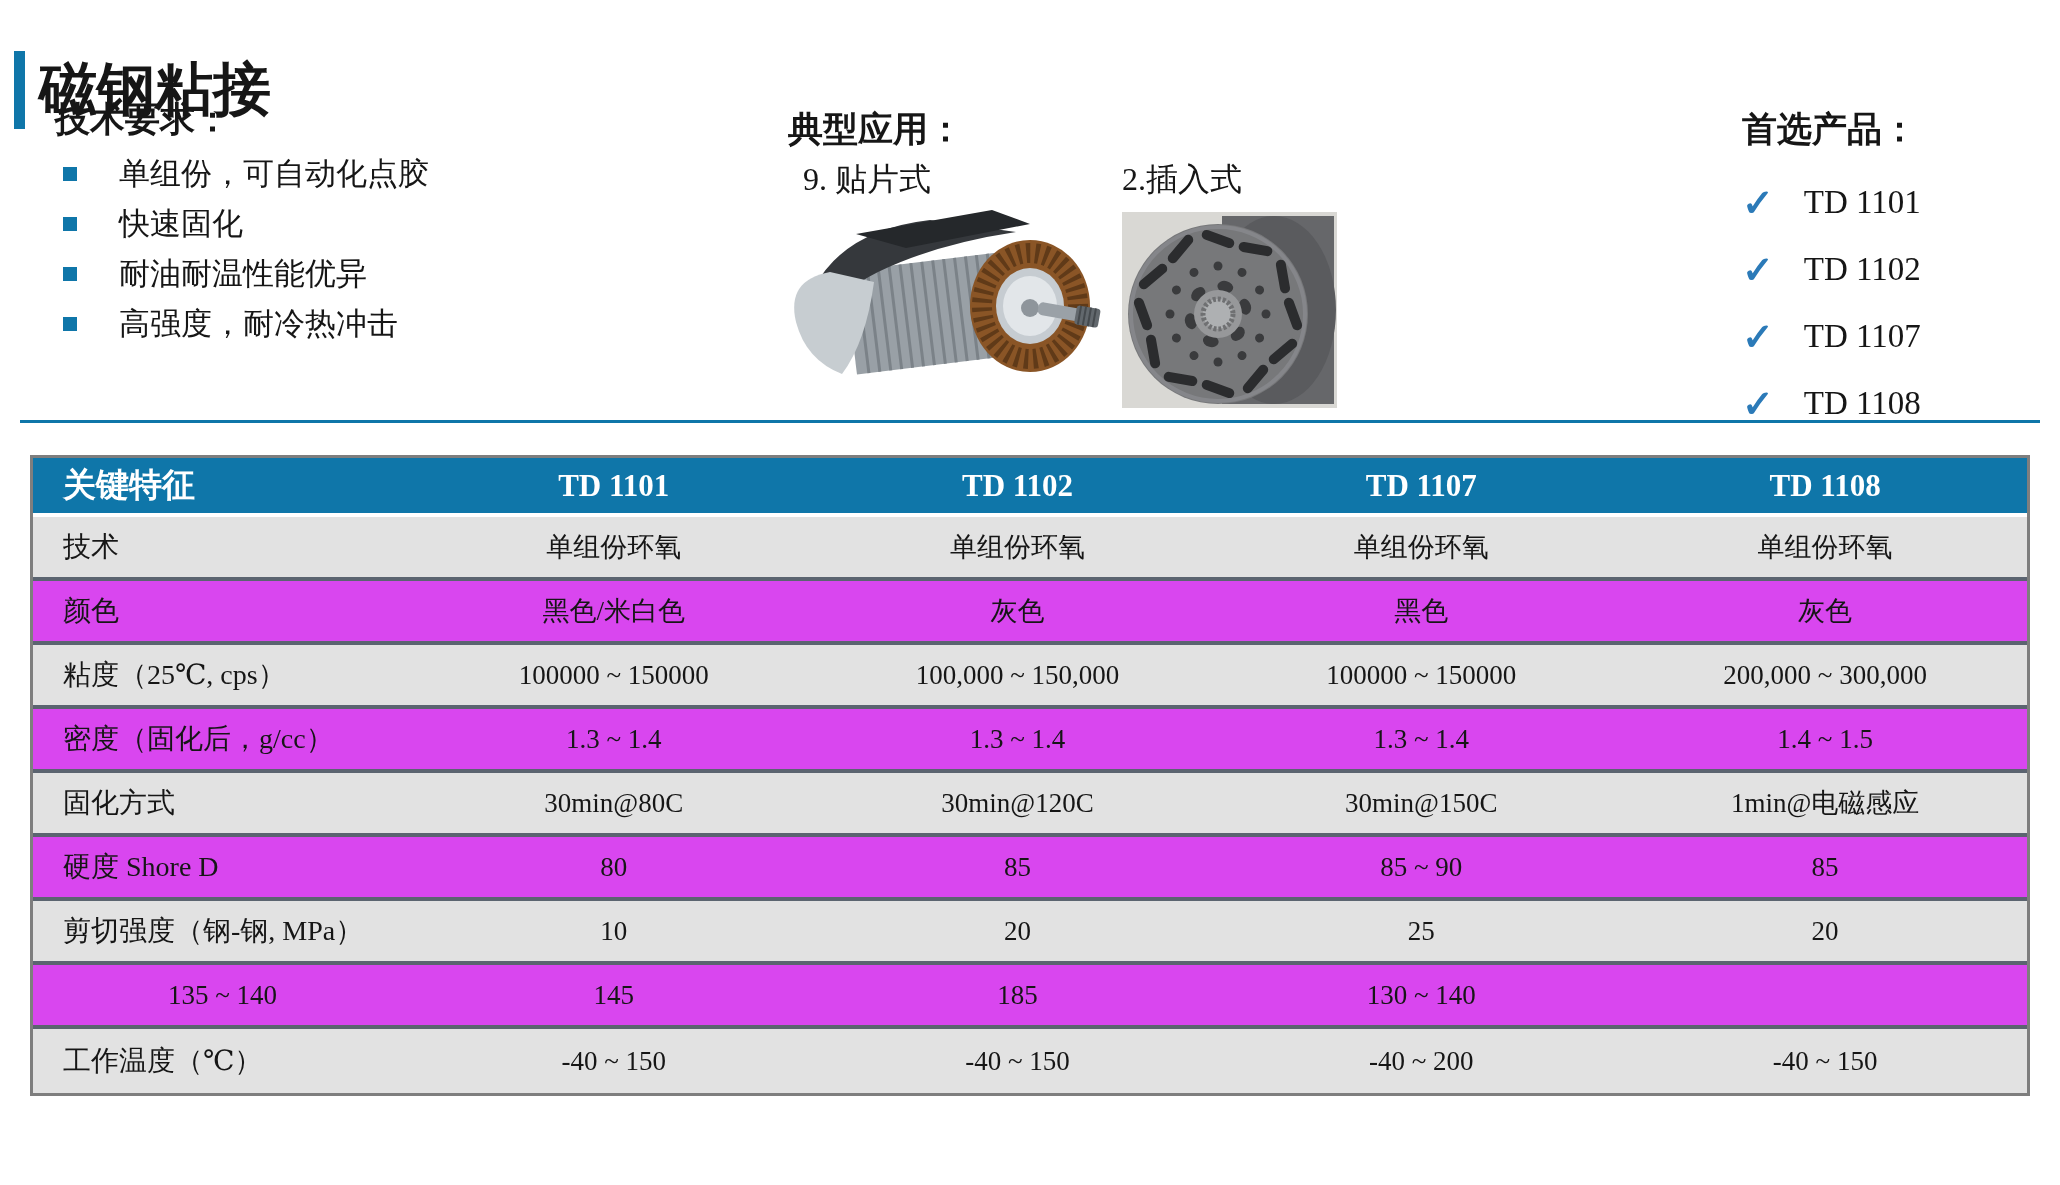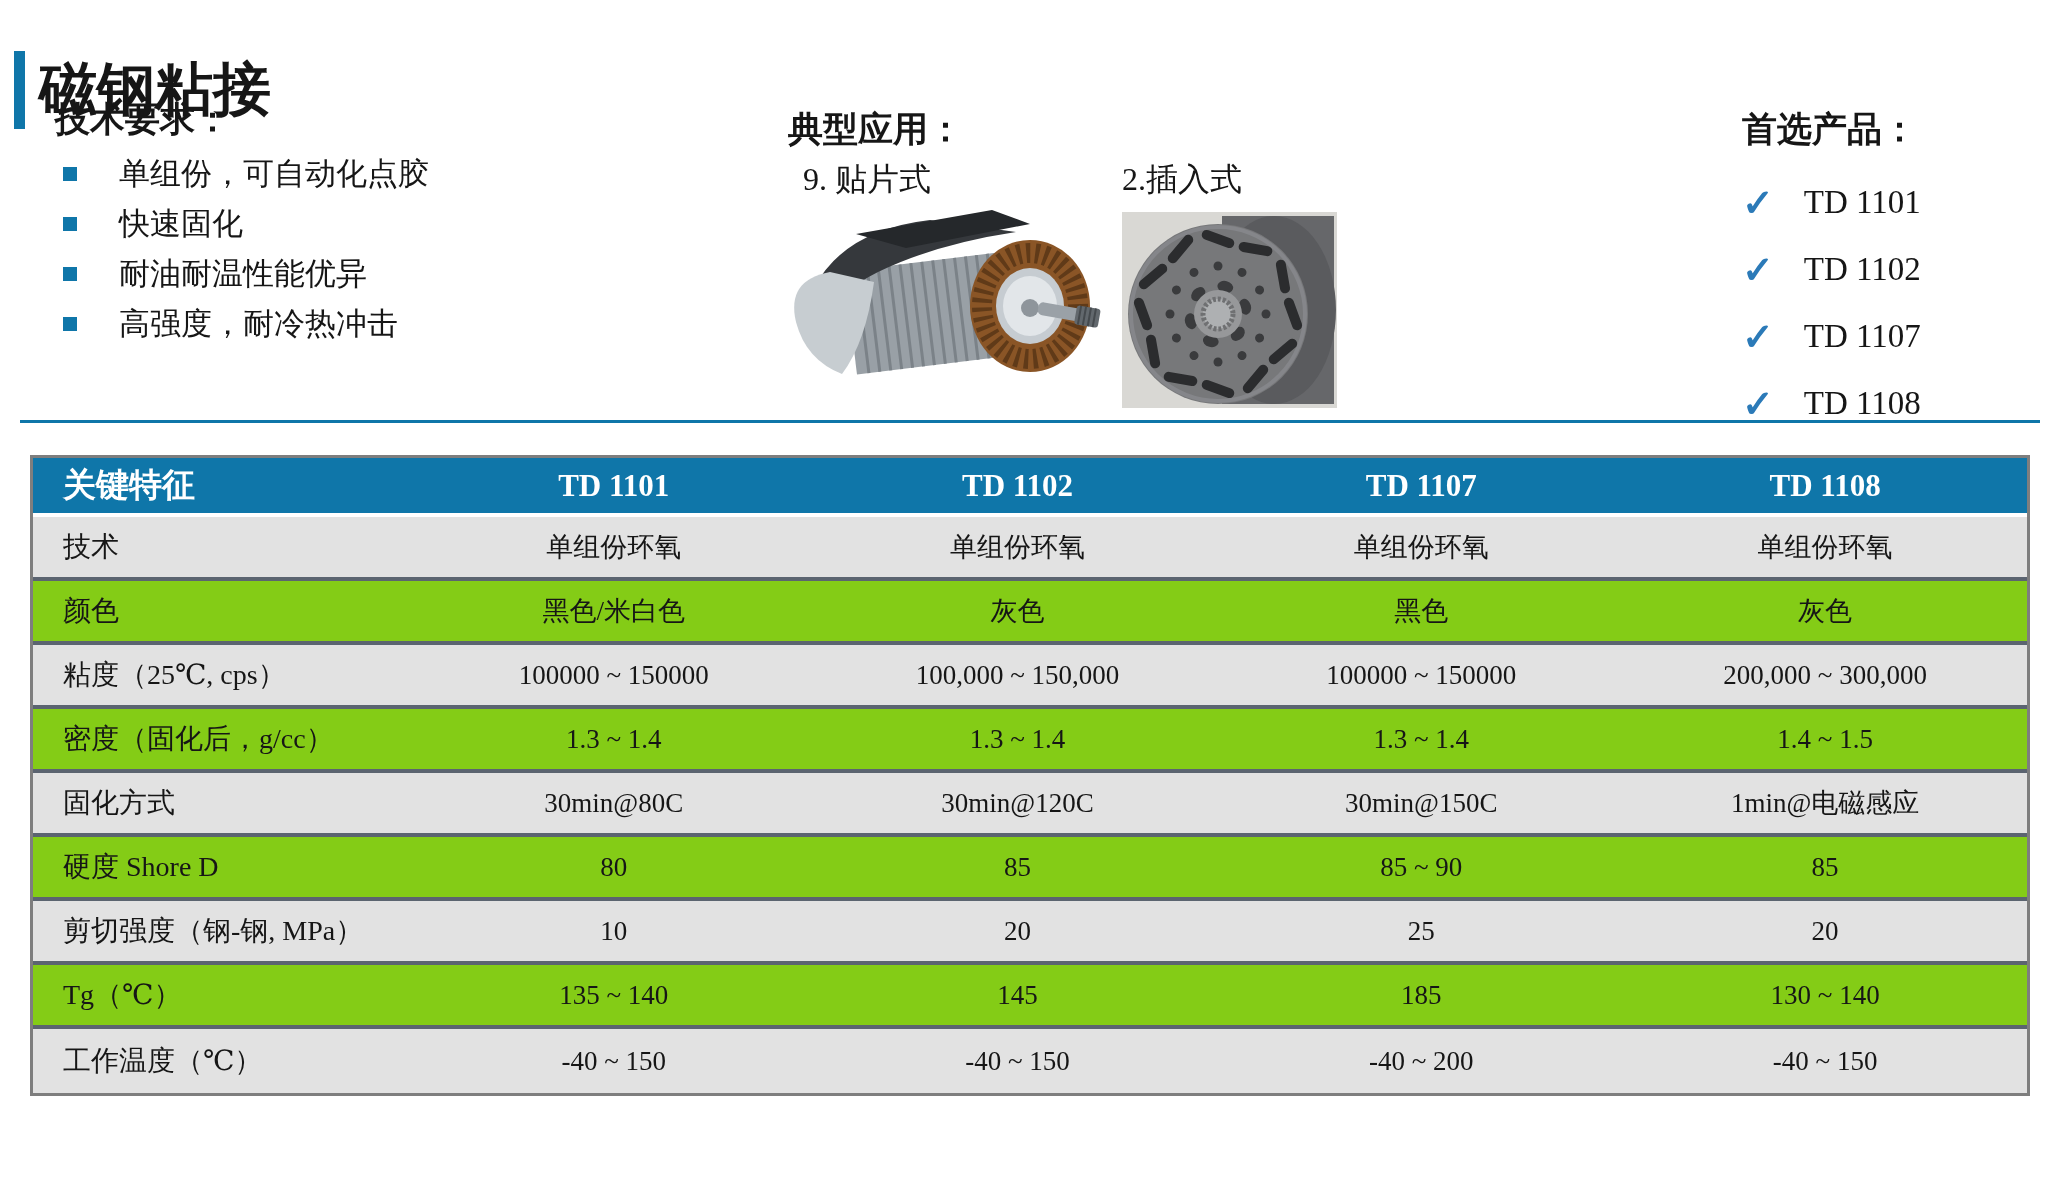--- a/index.html
+++ b/index.html
@@ -46,21 +46,21 @@
   .prod-item{display:flex;align-items:center;height:67px;}
   .check-icon{color:var(--check-blue);font-size:38px;font-weight:bold;margin-right:30px;flex:none;line-height:1;}
   .prod-text{font-size:33px;white-space:nowrap;}
 
   
   .divider{position:absolute;left:20px;top:420px;width:2020px;height:3px;background:var(--accent-blue);}
 
   
   .spec-table{
     position:absolute;left:30px;top:455px;width:2000px;
-    border:3px solid var(--table-border);background:#84cc16;
+    border:3px solid var(--table-border);background:#d946ef;
   }
   .t-row{display:grid;grid-template-columns:19% 20.25% 20.25% 20.25% 20.25%;}
   .t-header{
     background:var(--accent-blue);color:#ffffff;height:59px;
     border-bottom:4px solid #ffffff;
   }
   .t-header .cell{font-weight:bold;font-size:31px;}
   .row{height:64px;border-bottom:4px solid var(--separator);font-size:27px;}
   .row.gray{background:var(--row-gray);}
   .row.tall{height:86px;}
@@ -246,21 +246,20 @@
       <div class="cell">85</div>
     </div>
     <div class="t-row row gray">
       <div class="cell label">剪切强度（钢-钢, MPa）</div>
       <div class="cell">10</div>
       <div class="cell">20</div>
       <div class="cell">25</div>
       <div class="cell">20</div>
     </div>
     <div class="t-row row">
-      <div class="cell label">Tg（℃）</div>
       <div class="cell">135 ~ 140</div>
       <div class="cell">145</div>
       <div class="cell">185</div>
       <div class="cell">130 ~ 140</div>
     </div>
     <div class="t-row row gray">
       <div class="cell label">工作温度（℃）</div>
       <div class="cell">-40 ~ 150</div>
       <div class="cell">-40 ~ 150</div>
       <div class="cell">-40 ~ 200</div>

